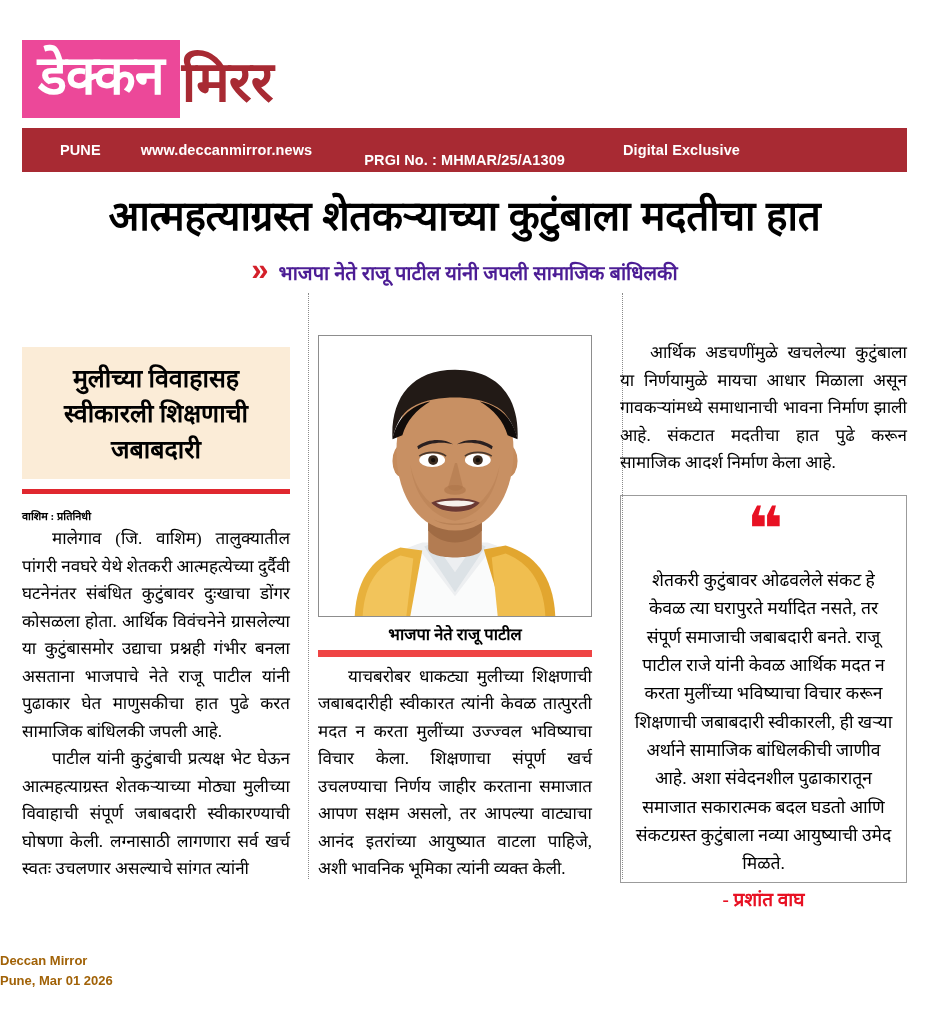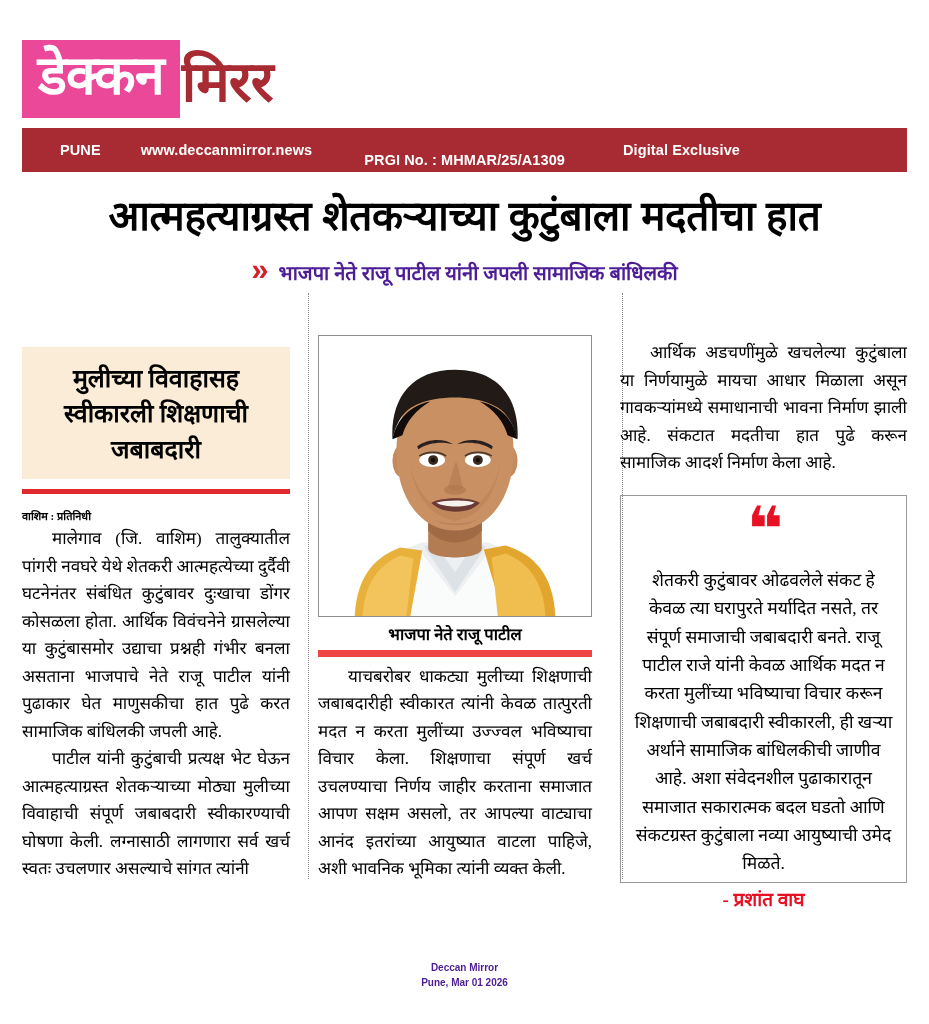--- a/index.html
+++ b/index.html
@@ -221,25 +221,25 @@
     font-size: 19px;
     margin-top: 8px;
   }
 
   
   .footer {
     position: absolute;
     left: 0;
     right: 0;
     bottom: 34px;
-    text-align: center;
-    font-family: "Liberation Sans", "DejaVu Sans", sans-serif;
-    font-size: 10px;
-    font-weight: 700;
-    color: #4c1d95;
+    text-align: left;
+    font-family: "Liberation Sans", "DejaVu Sans", sans-serif;
+    font-size: 13px;
+    font-weight: 700;
+    color: #a16207;
     line-height: 1.5;
   }
 </style>
 </head>
 <body>
 
 <div class="page">
 
   <div class="masthead">
     <div class="logo-box">डेक्कन</div>

